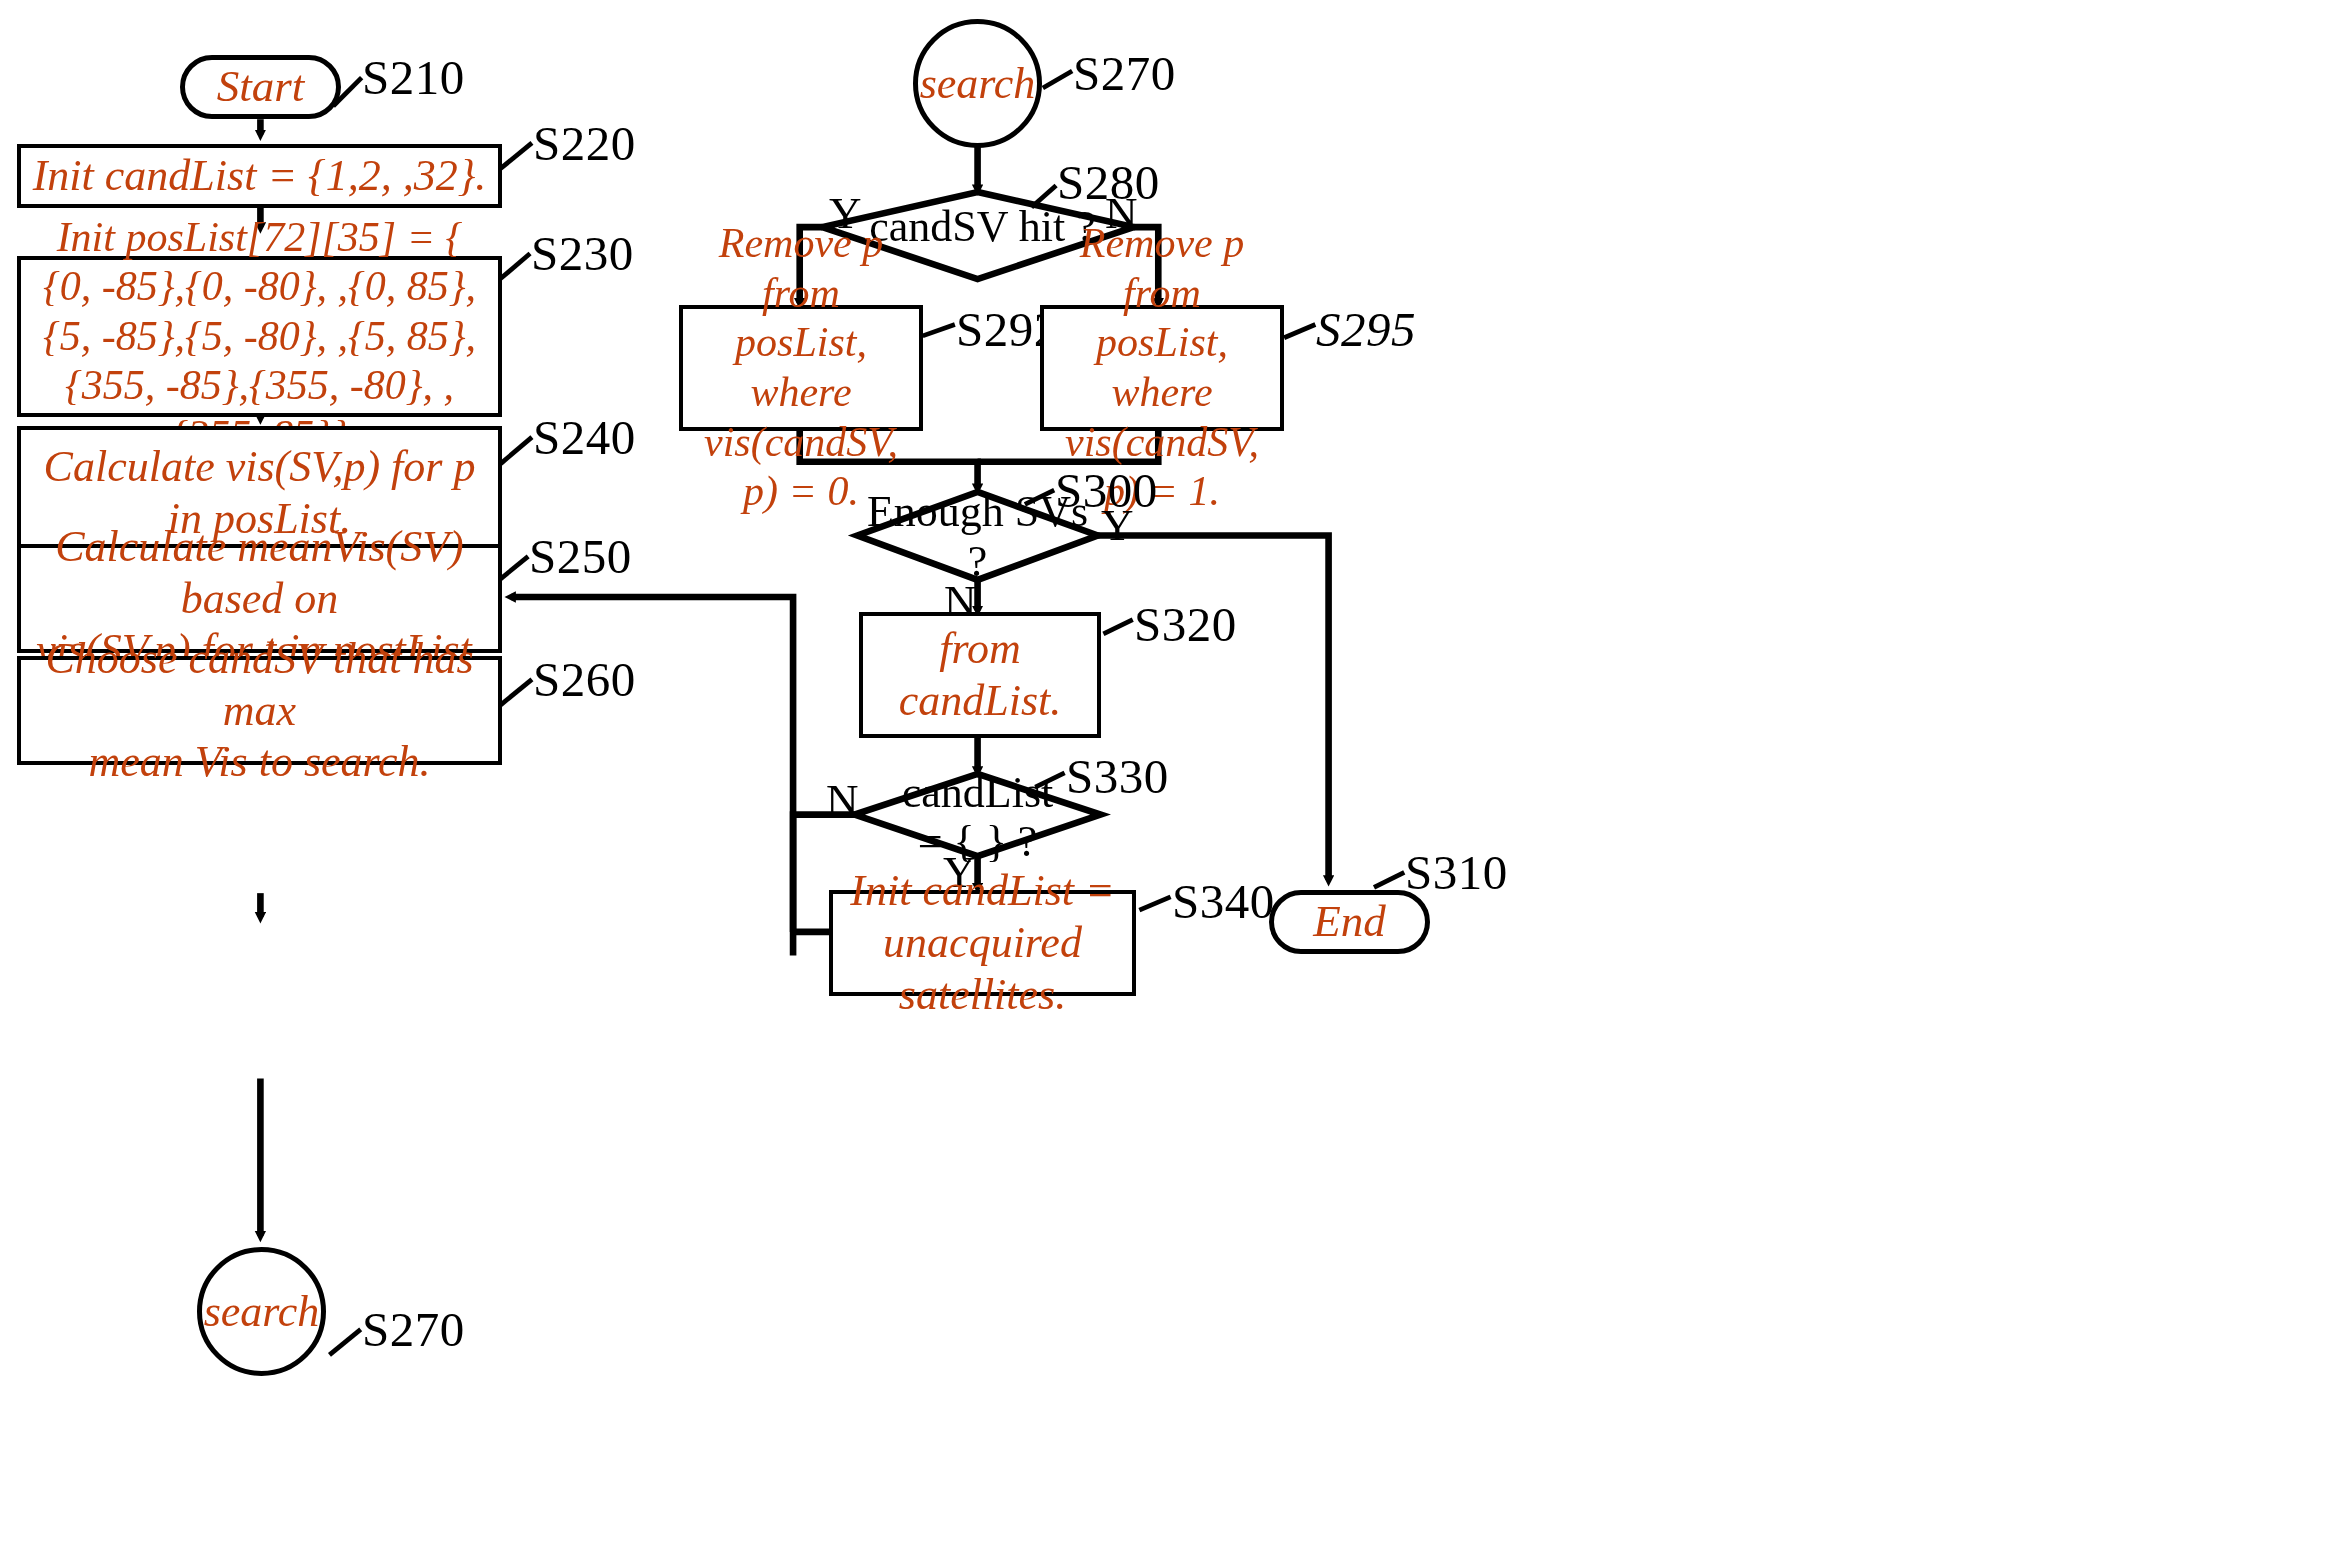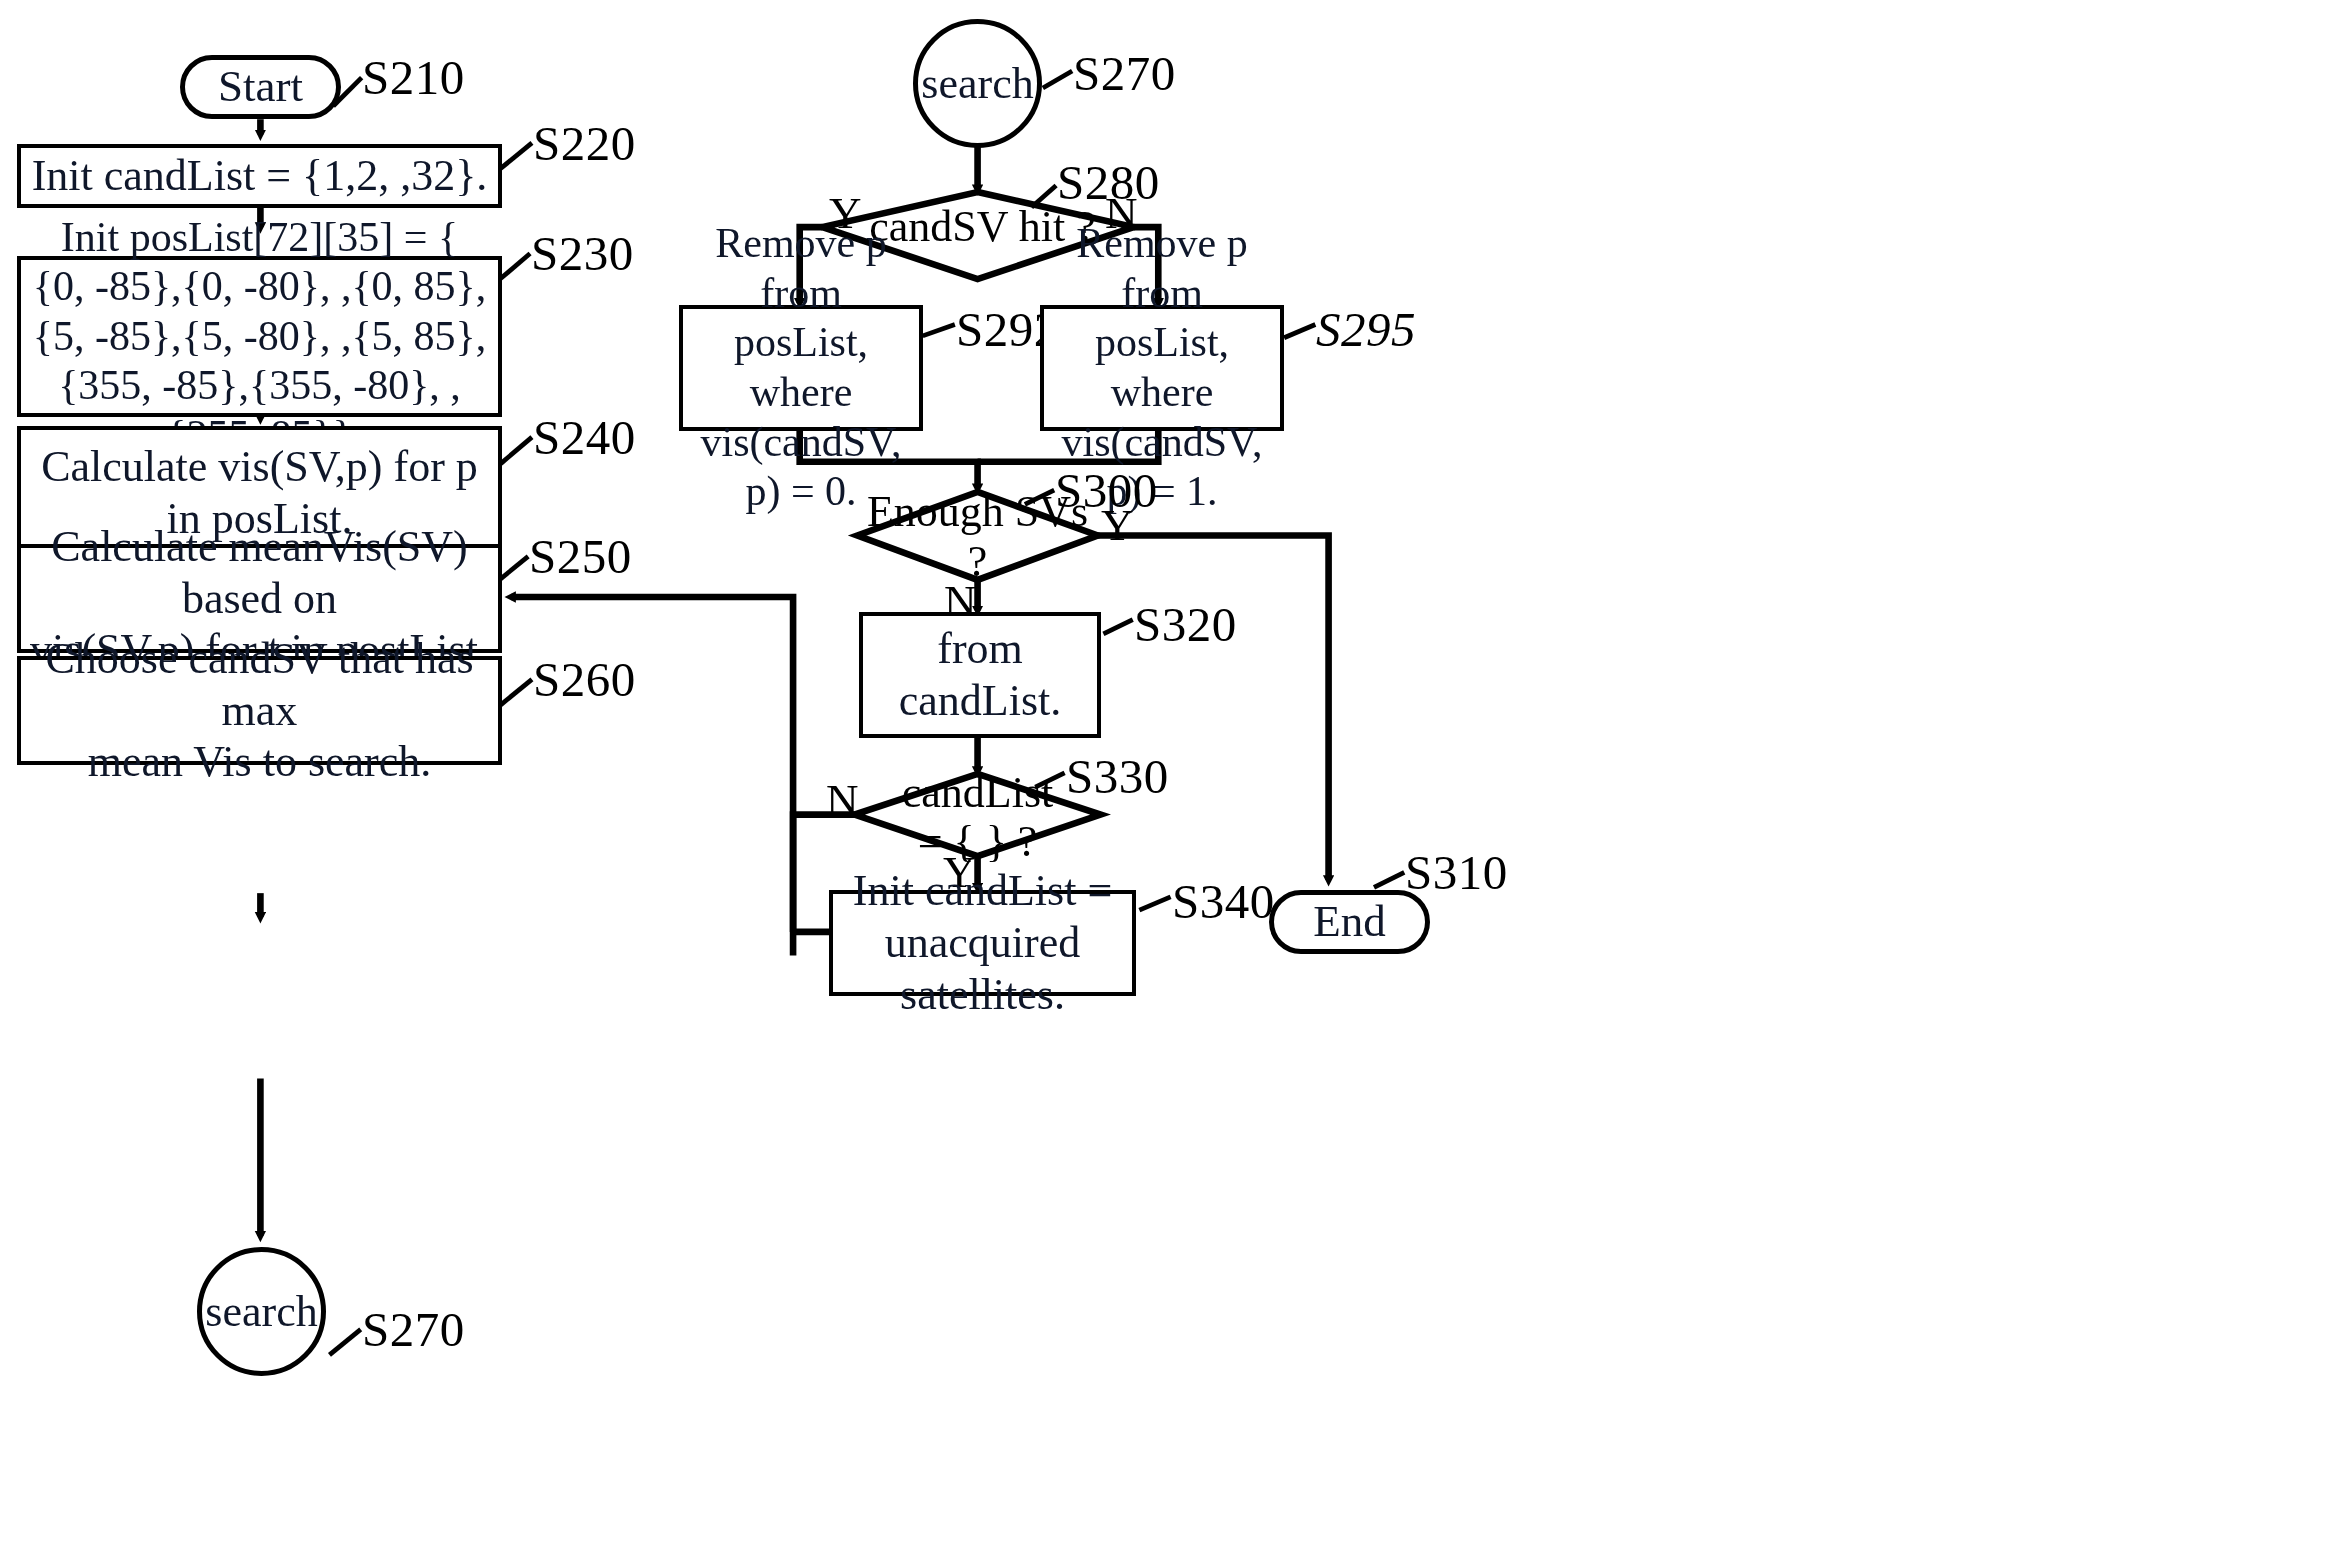--- a/index.html
+++ b/index.html
@@ -24,21 +24,22 @@
     height: 1563px;
   }
   .node {
     position: absolute;
     box-sizing: border-box;
     display: flex;
     align-items: center;
     justify-content: center;
     text-align: center;
     line-height: 1.18;
-    color: #0f172a;
+    color: #c2410c;
+    font-style: italic;
   }
   .proc {
     border: 4.7px solid #000;
     background: #fff;
   }
   .term {
     border: 5.7px solid #000;
     background: #fff;
     border-radius: 945px;
   }

